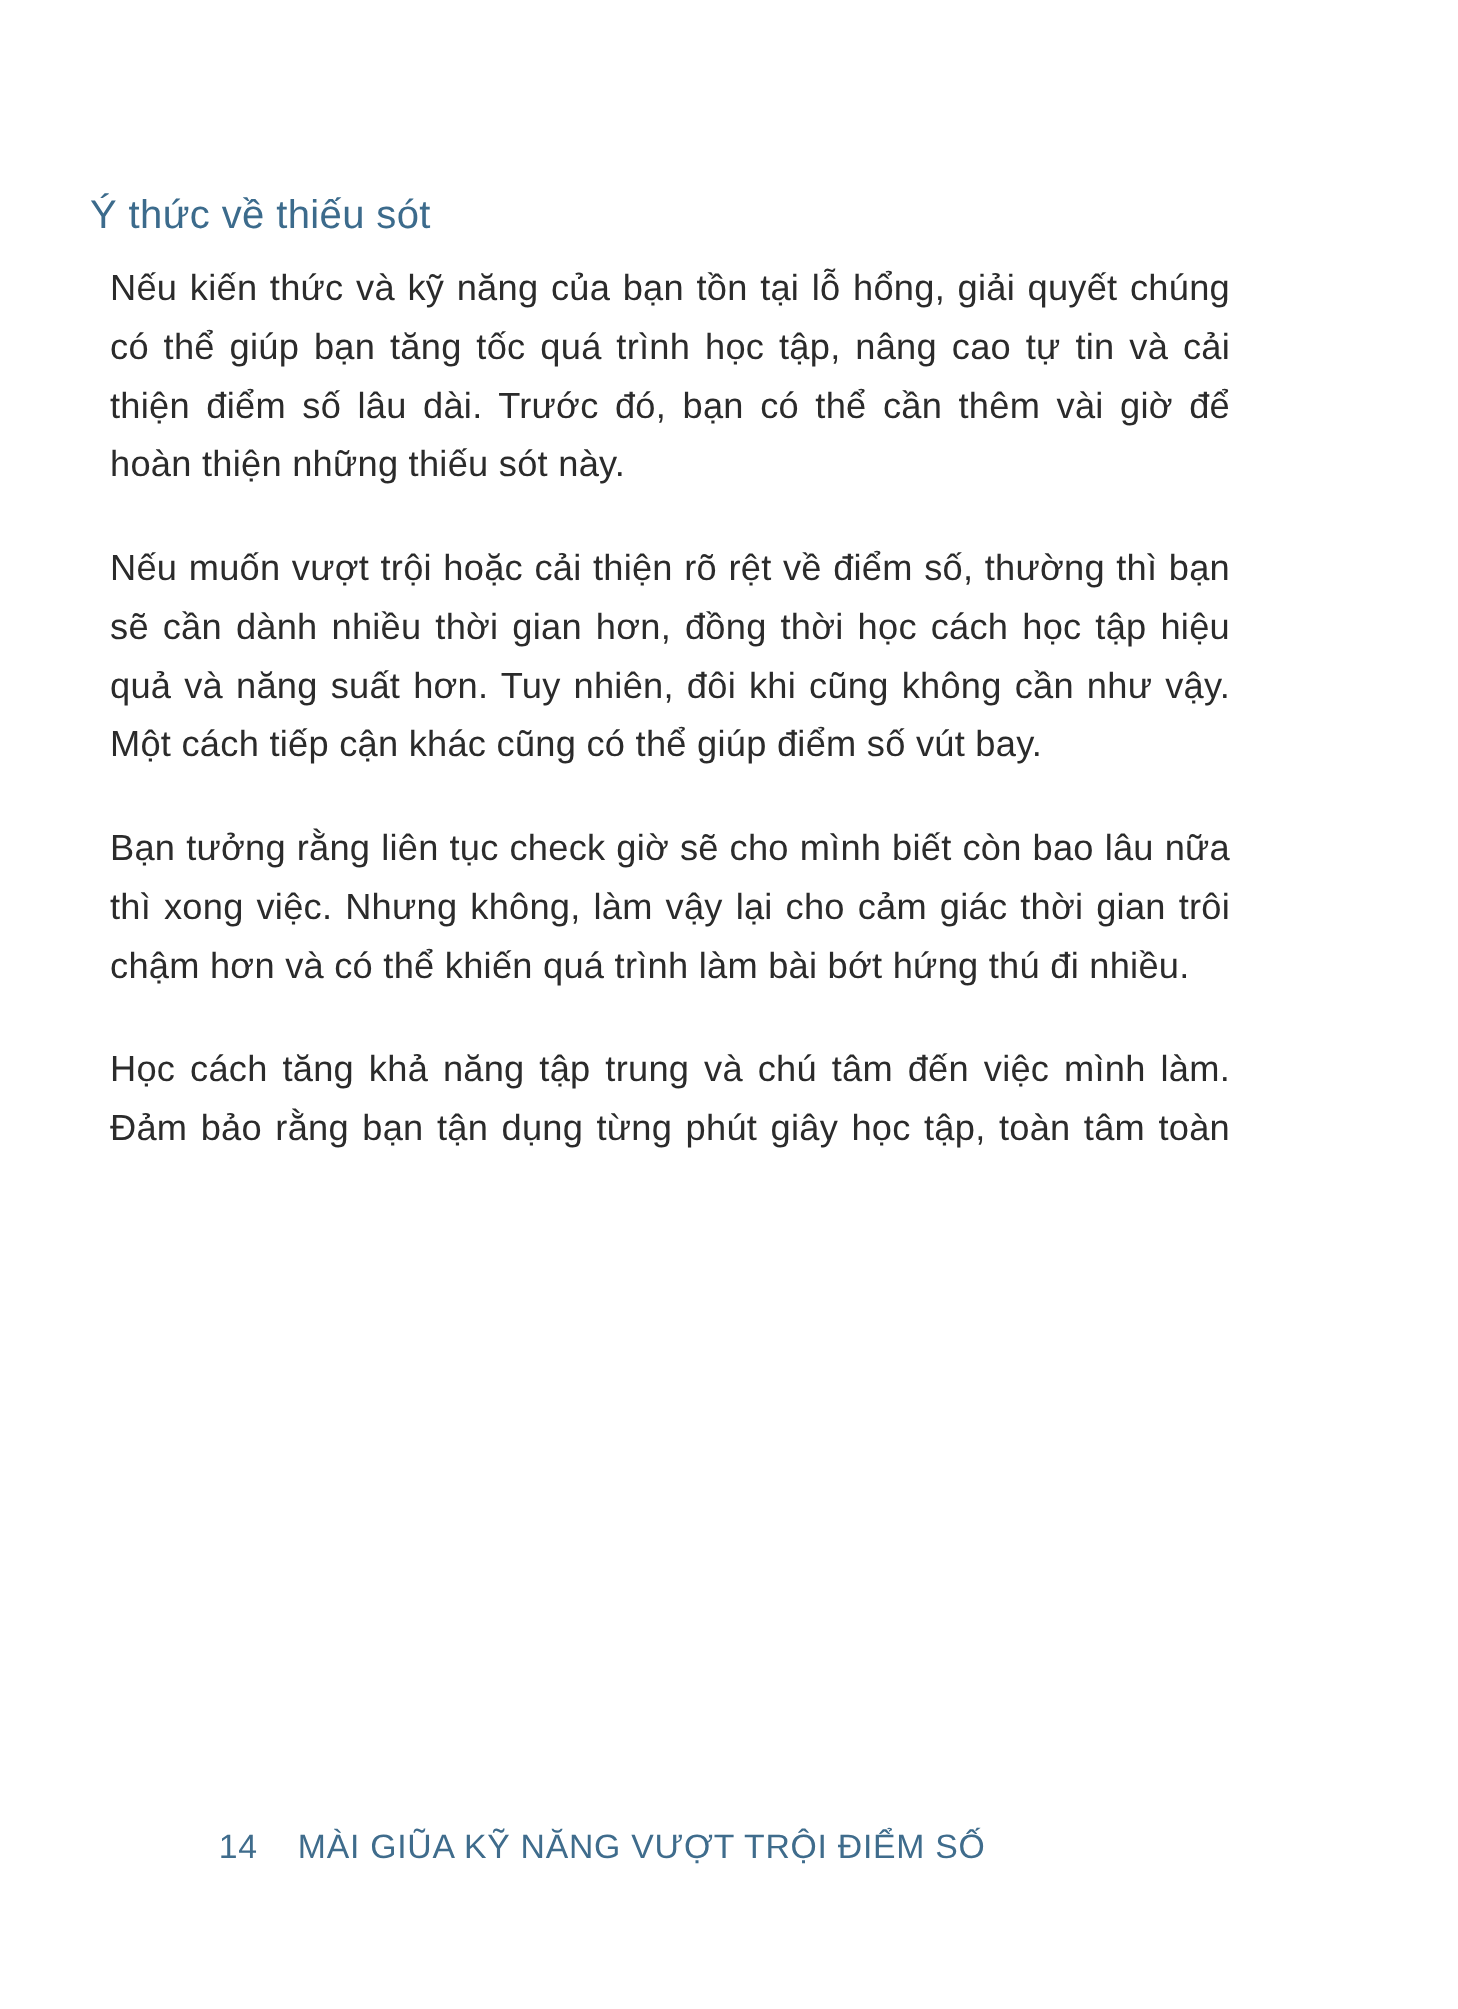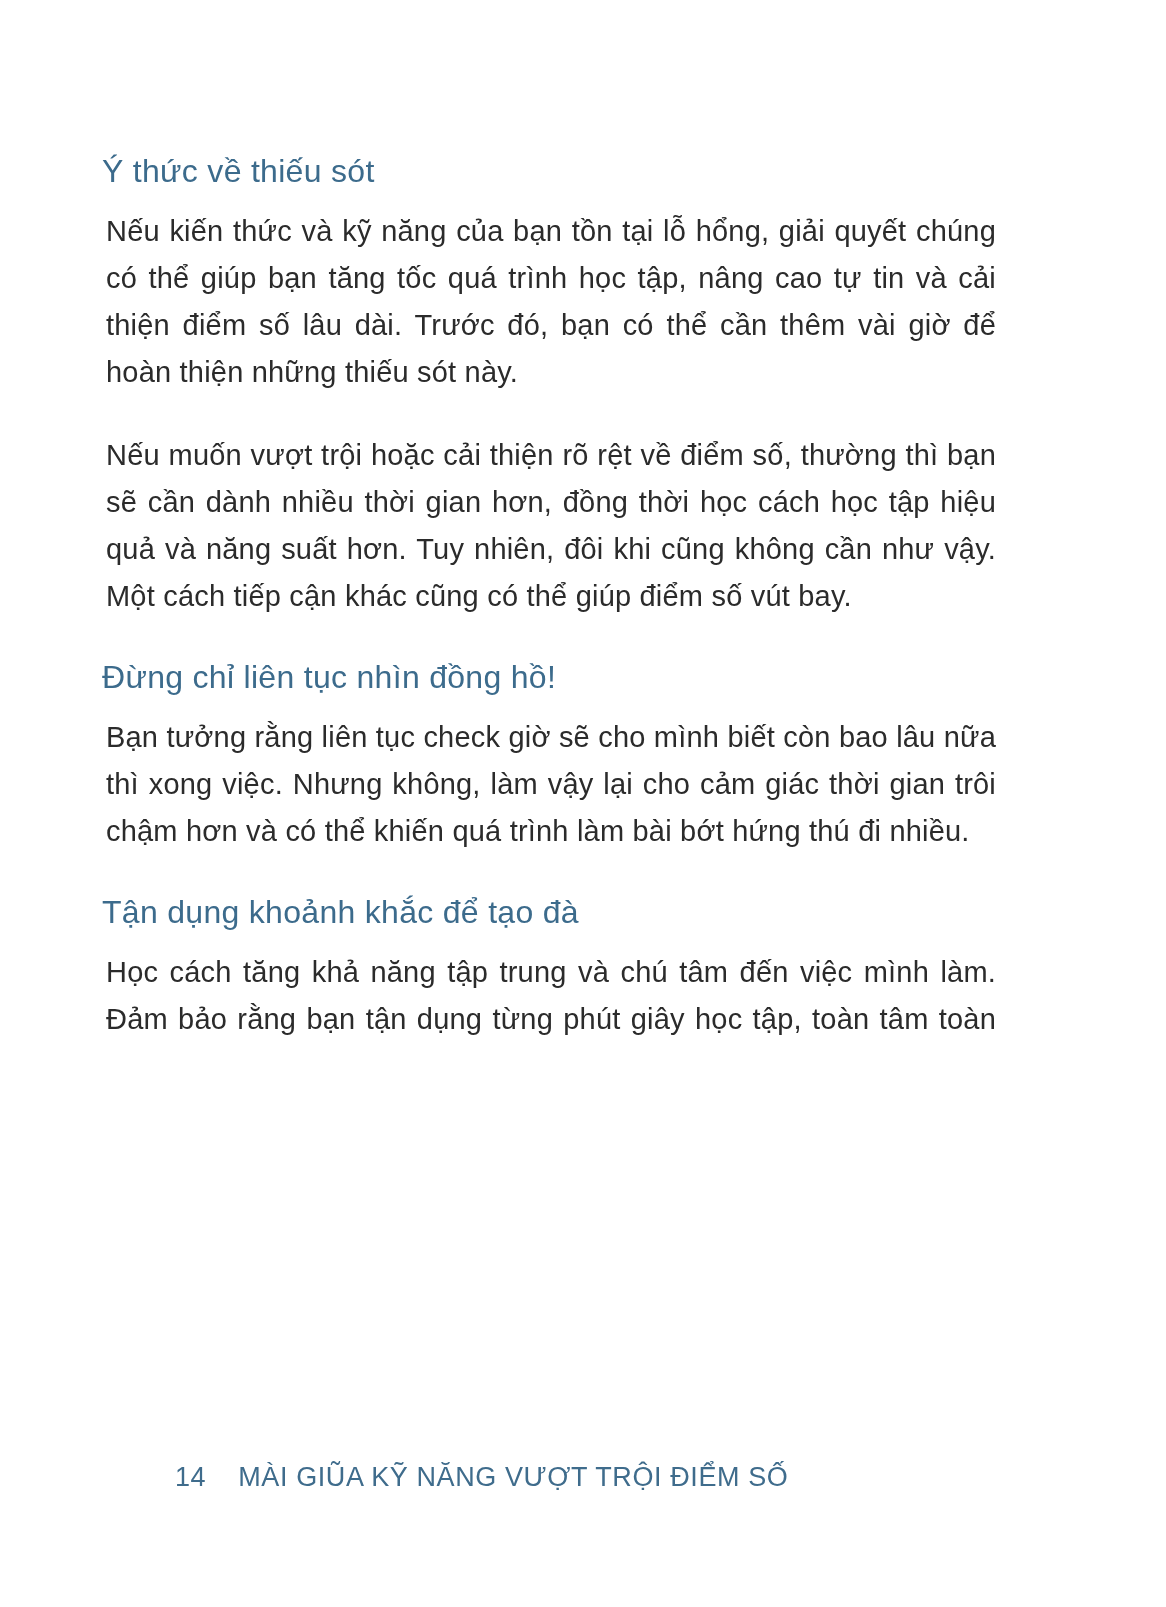--- a/index.html
+++ b/index.html
@@ -8,39 +8,39 @@
     background: #ffffff;
   }
   .page {
     position: relative;
     width: 1166px;
     height: 1607px;
     background: #ffffff;
     overflow: hidden;
     font-family: "Liberation Sans", "DejaVu Sans", sans-serif;
     box-sizing: border-box;
-    padding: 150px 166px 0 102px;
+    padding: 150px 166px 0 72px;
   }
   .section {
     margin: 0 0 36px 0;
   }
   .section-heading {
     font-size: 32px;
     font-weight: 400;
     line-height: 42px;
     color: #3c6b8c;
     margin: 0 0 16px 0;
     letter-spacing: 0.3px;
   }
   .section-paragraph {
     font-size: 29px;
     font-weight: 400;
     line-height: 47px;
     color: #2b2b2b;
-    margin: 4px;
+    margin: 16px;
     text-align: justify;
     letter-spacing: 0.2px;
   }
   .section-paragraph.continues {
     text-align-last: justify;
   }
   .footer {
     position: absolute;
     left: 175px;
     top: 1462px;
@@ -66,26 +66,24 @@
   </div>
 
   <div class="section">
     <p class="section-paragraph">Nếu muốn vượt trội hoặc cải thiện rõ rệt về điểm số, thường thì bạn sẽ cần dành nhiều thời gian hơn, đồng thời học cách học tập hiệu quả và năng suất hơn. Tuy nhiên, đôi khi cũng không cần như vậy. Một cách tiếp cận khác cũng có thể giúp điểm số vút bay.</p>
   </div>
 
   <div class="section">
   </div>
 
   <div class="section">
-    <h2 class="section-heading">Đừng chỉ liên tục nhìn đồng hồ!</h2>
     <p class="section-paragraph">Bạn tưởng rằng liên tục check giờ sẽ cho mình biết còn bao lâu nữa thì xong việc. Nhưng không, làm vậy lại cho cảm giác thời gian trôi chậm hơn và có thể khiến quá trình làm bài bớt hứng thú đi nhiều.</p>
   </div>
 
   <div class="section">
-    <h2 class="section-heading">Tận dụng khoảnh khắc để tạo đà</h2>
     <p class="section-paragraph continues">Học cách tăng khả năng tập trung và chú tâm đến việc mình làm. Đảm bảo rằng bạn tận dụng từng phút giây học tập, toàn tâm toàn</p>
   </div>
 
   <div class="footer">
     <span class="page-number">14</span>
     <span class="running-title">MÀI GIŨA KỸ NĂNG VƯỢT TRỘI ĐIỂM SỐ</span>
   </div>
 
 </div>
 

